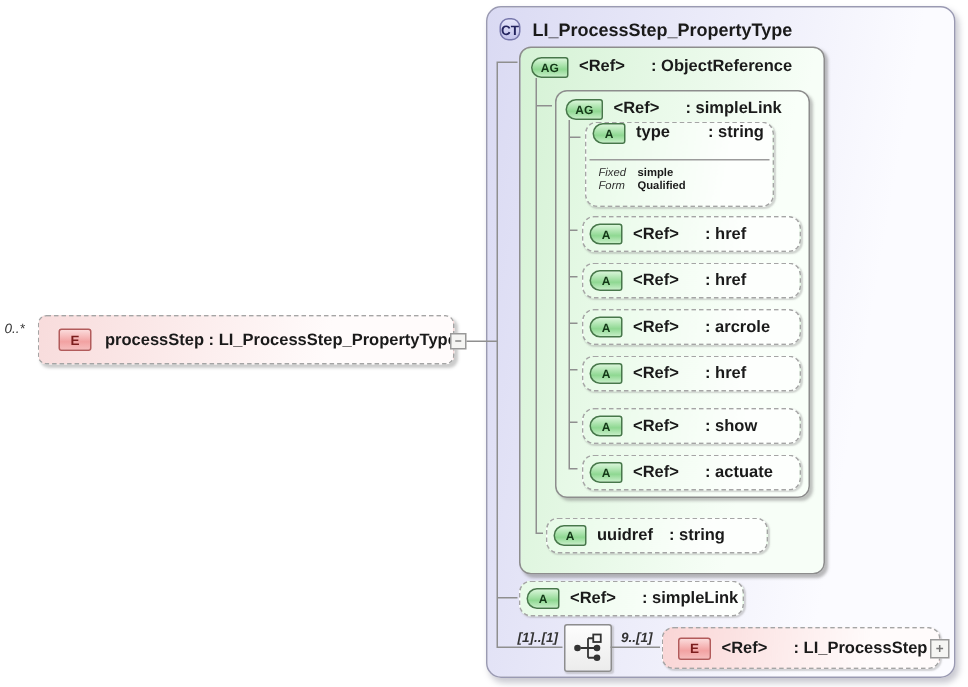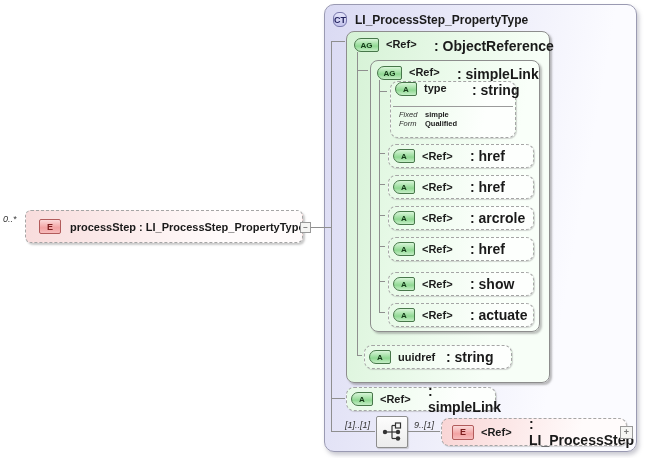--- a/index.html
+++ b/index.html
@@ -4,24 +4,24 @@
 <style>
   html,body{margin:0;padding:0;background:#fff;}
   #canvas{
     position:relative;width:645px;height:458px;background:#fff;overflow:hidden;
     font-family:"Liberation Sans","DejaVu Sans",sans-serif;color:#1a1a1a;
   }
   
   .hline{position:absolute;height:1px;background:#8f8f8f;}
   .vline{position:absolute;width:1px;background:#8f8f8f;}
   .card{position:absolute;font-style:italic;font-size:9px;color:#333;white-space:nowrap;}
-  .card.b{font-weight:normal;}
+  .card.b{font-weight:bold;}
   .row{display:flex;white-space:nowrap;}
   .nm{font-weight:bold;font-size:11px;margin-left:7px;min-width:48px;}
-  .ty{font-weight:bold;font-size:14px;}
+  .ty{font-weight:bold;font-size:11px;}
   
   .badge{display:flex;align-items:center;justify-content:center;box-sizing:border-box;flex:none;}
   .tag{width:25px;height:14px;border:1px solid #47774a;border-radius:7px 2px 2px 7px;
        background:linear-gradient(#d9f6d9,#8fd892 60%,#c5eec6);
        font-size:8px;font-weight:bold;color:#143918;}
   .tag.a{width:22px;}
   .ebadge{width:22px;height:15px;border:1px solid #b25b5b;border-radius:2px;
        background:linear-gradient(#fbdada,#f2a2a2 60%,#f6bcbc);
        font-size:9px;font-weight:bold;color:#7c1d1d;}
   .ctbadge{width:14px;height:15px;border:1px solid #7777ab;border-radius:6px;

